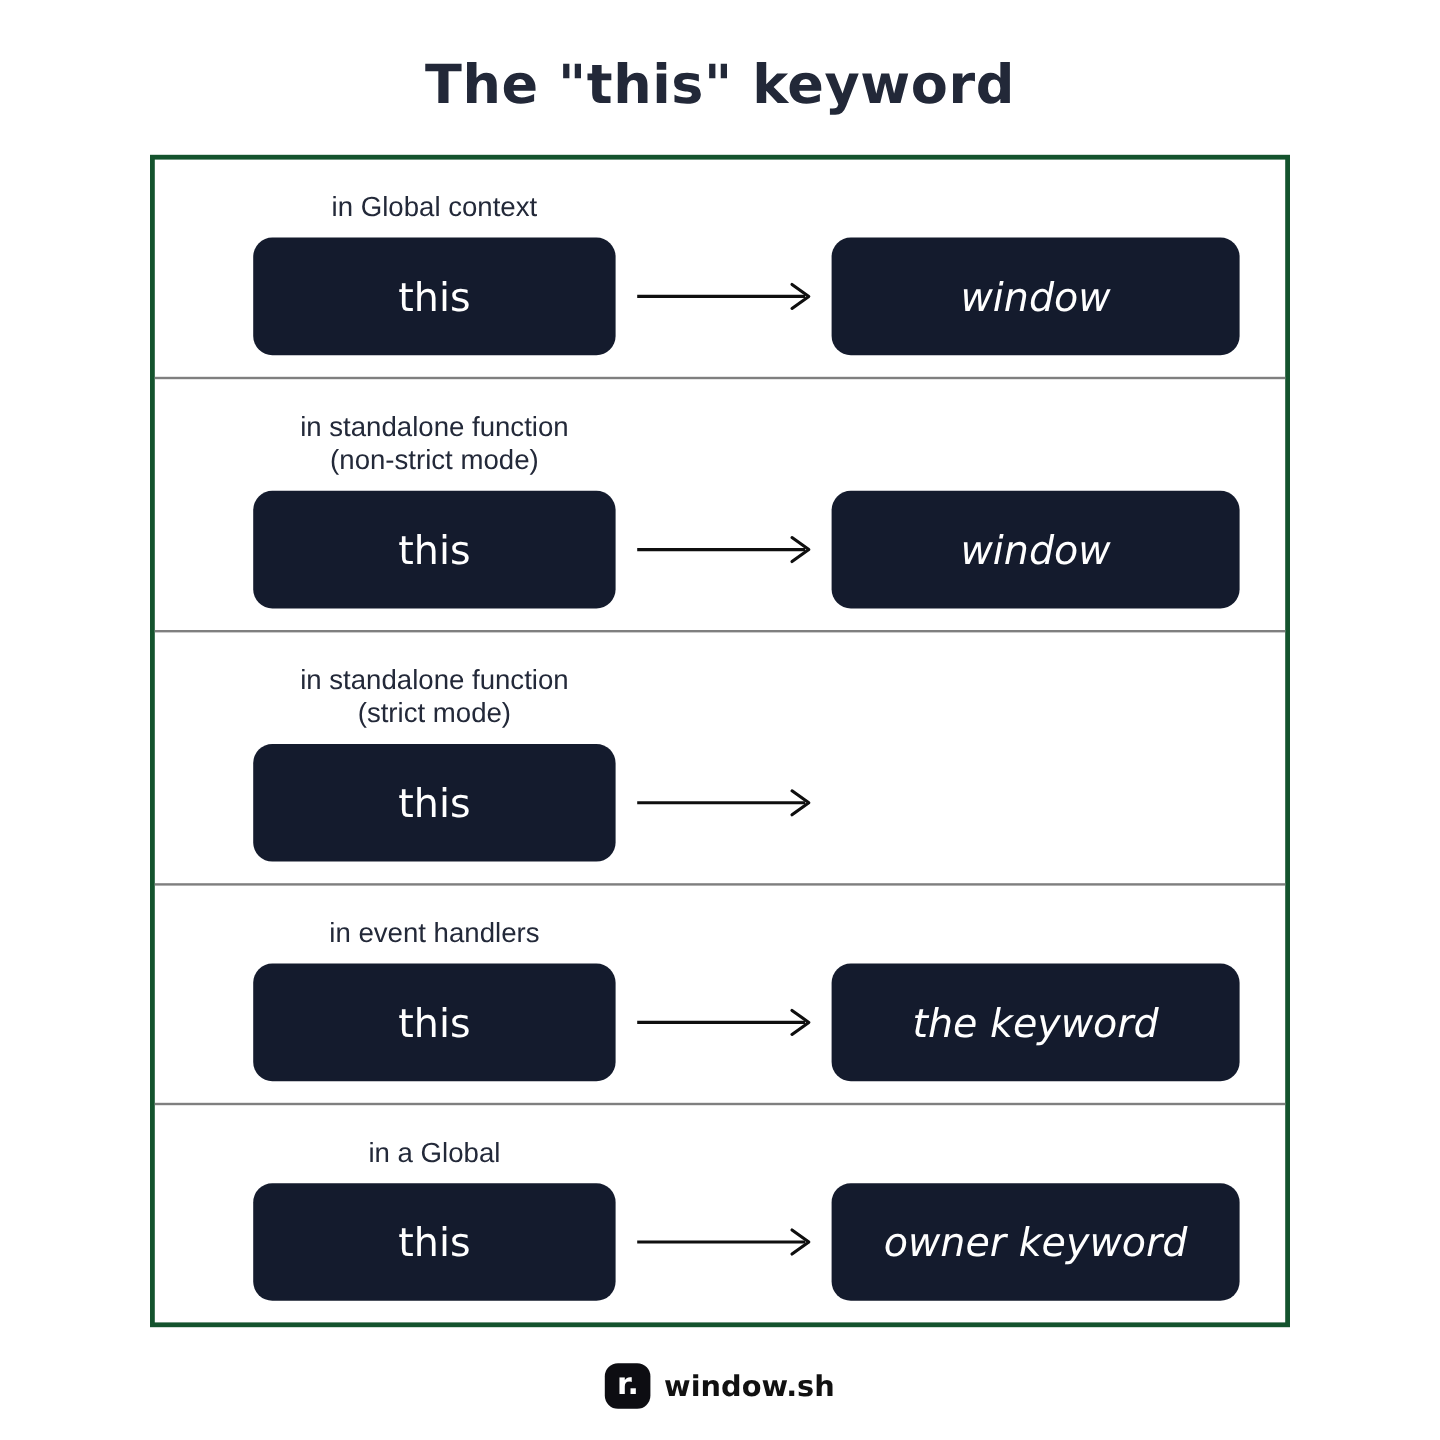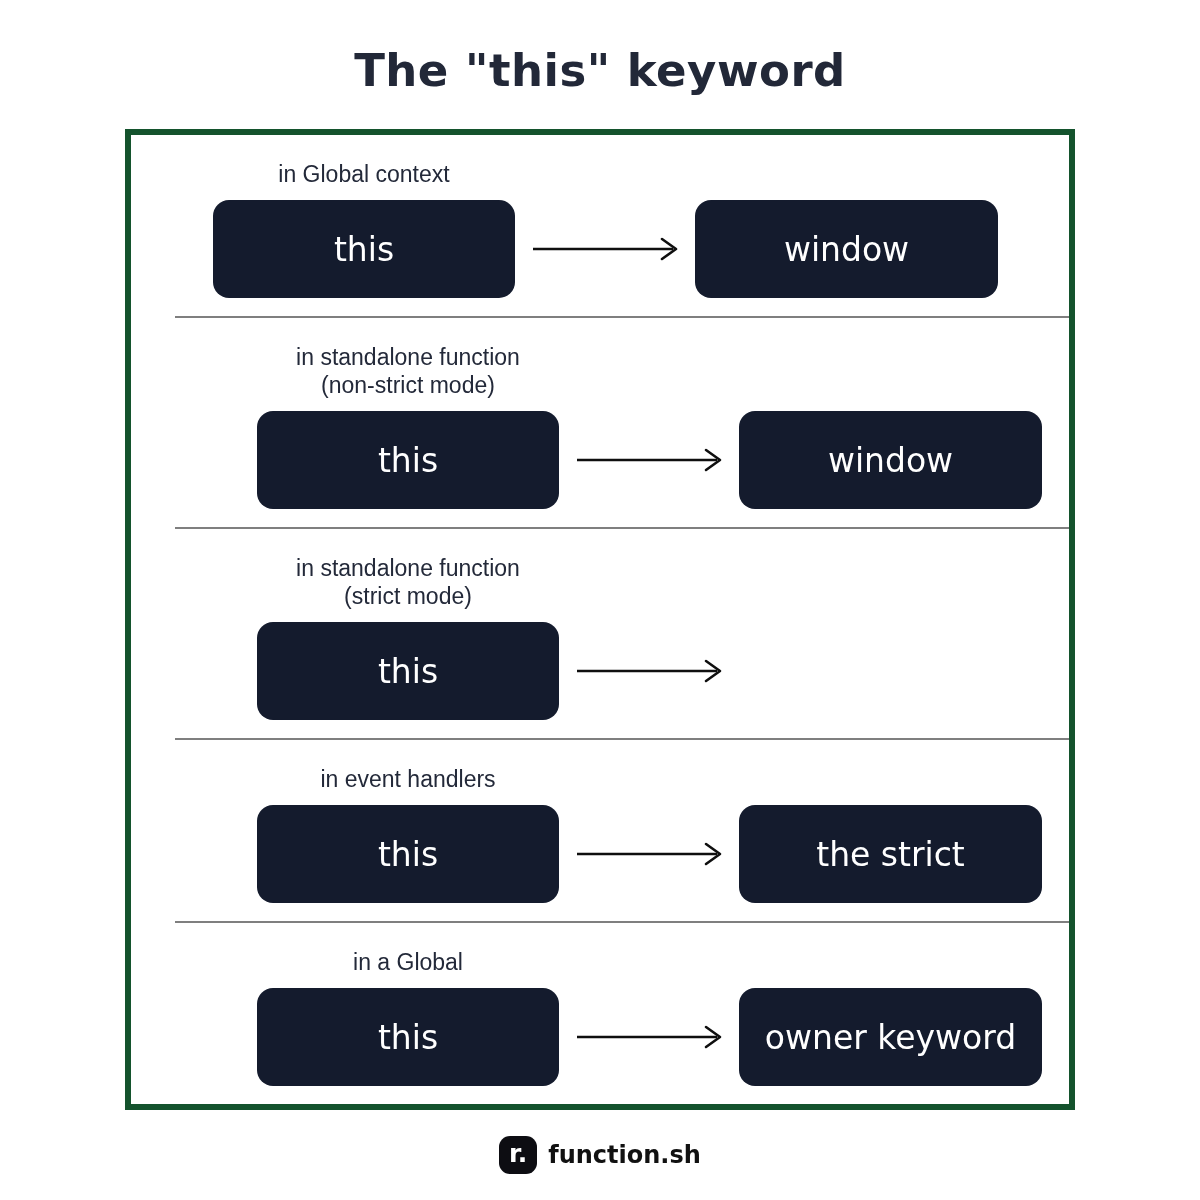--- a/index.html
+++ b/index.html
@@ -21,30 +21,29 @@
     text-align: center;
     font-family: "DejaVu Sans", sans-serif;
     font-size: 45px;
     font-weight: 800;
     letter-spacing: 0.5px;
     color: #222838;
   }
   .panel {
     width: 950px;
     margin: 32px auto 0 auto;
-    border: 6px solid #14532d;
+    border: 4px solid #14532d;
     background: #ffffff;
     box-sizing: border-box;
   }
   .row {
     padding: 25px 0 18px 0;
   }
   .row + .row {
     border-top: 2px solid #7f7f7f;
-    margin-left: 44px;
   }
   .row-inner {
     margin-left: 82px;
   }
   .context-label {
     width: 302px;
     text-align: center;
     font-size: 23px;
     line-height: 28px;
     color: #232939;
@@ -62,21 +61,21 @@
     color: #ffffff;
     font-family: "DejaVu Sans", sans-serif;
     font-size: 33px;
     font-weight: 500;
     display: flex;
     align-items: center;
     justify-content: center;
     box-sizing: border-box;
   }
   .pill-left  { width: 302px; }
-  .pill-right { width: 303px; }
+  .pill-right { width: 340px; font-style: italic; }
   .arrow-wrap {
     width: 180px;
     display: flex;
     align-items: center;
     justify-content: center;
   }
   .footer {
     position: absolute;
     left: 0;
     right: 0;
@@ -171,21 +170,21 @@
       <div class="row-inner">
         <div class="context-label">in event handlers</div>
         <div class="row-flex">
           <div class="pill pill-left">this</div>
           <div class="arrow-wrap">
             <svg width="160" height="26" viewBox="0 0 160 26">
               <line x1="8" y1="13" x2="148" y2="13" stroke="#0f0f0f" stroke-width="2.6"></line>
               <path d="M137 3 L151 13 L137 23" fill="none" stroke="#0f0f0f" stroke-width="2.6" stroke-linecap="round" stroke-linejoin="round"></path>
             </svg>
           </div>
-          <div class="pill pill-right">the strict</div>
+          <div class="pill pill-right">the keyword</div>
         </div>
       </div>
     </section>
 
     <section class="row">
       <div class="row-inner">
         <div class="context-label">in a Global</div>
         <div class="row-flex">
           <div class="pill pill-left">this</div>
           <div class="arrow-wrap">
@@ -196,16 +195,16 @@
           </div>
           <div class="pill pill-right">owner keyword</div>
         </div>
       </div>
     </section>
 
   </div>
 
   <div class="footer">
     <div class="logo-badge">r.</div>
-    <div class="brand-name">function.sh</div>
+    <div class="brand-name">window.sh</div>
   </div>
 
 </div>
 
 </body></html>

